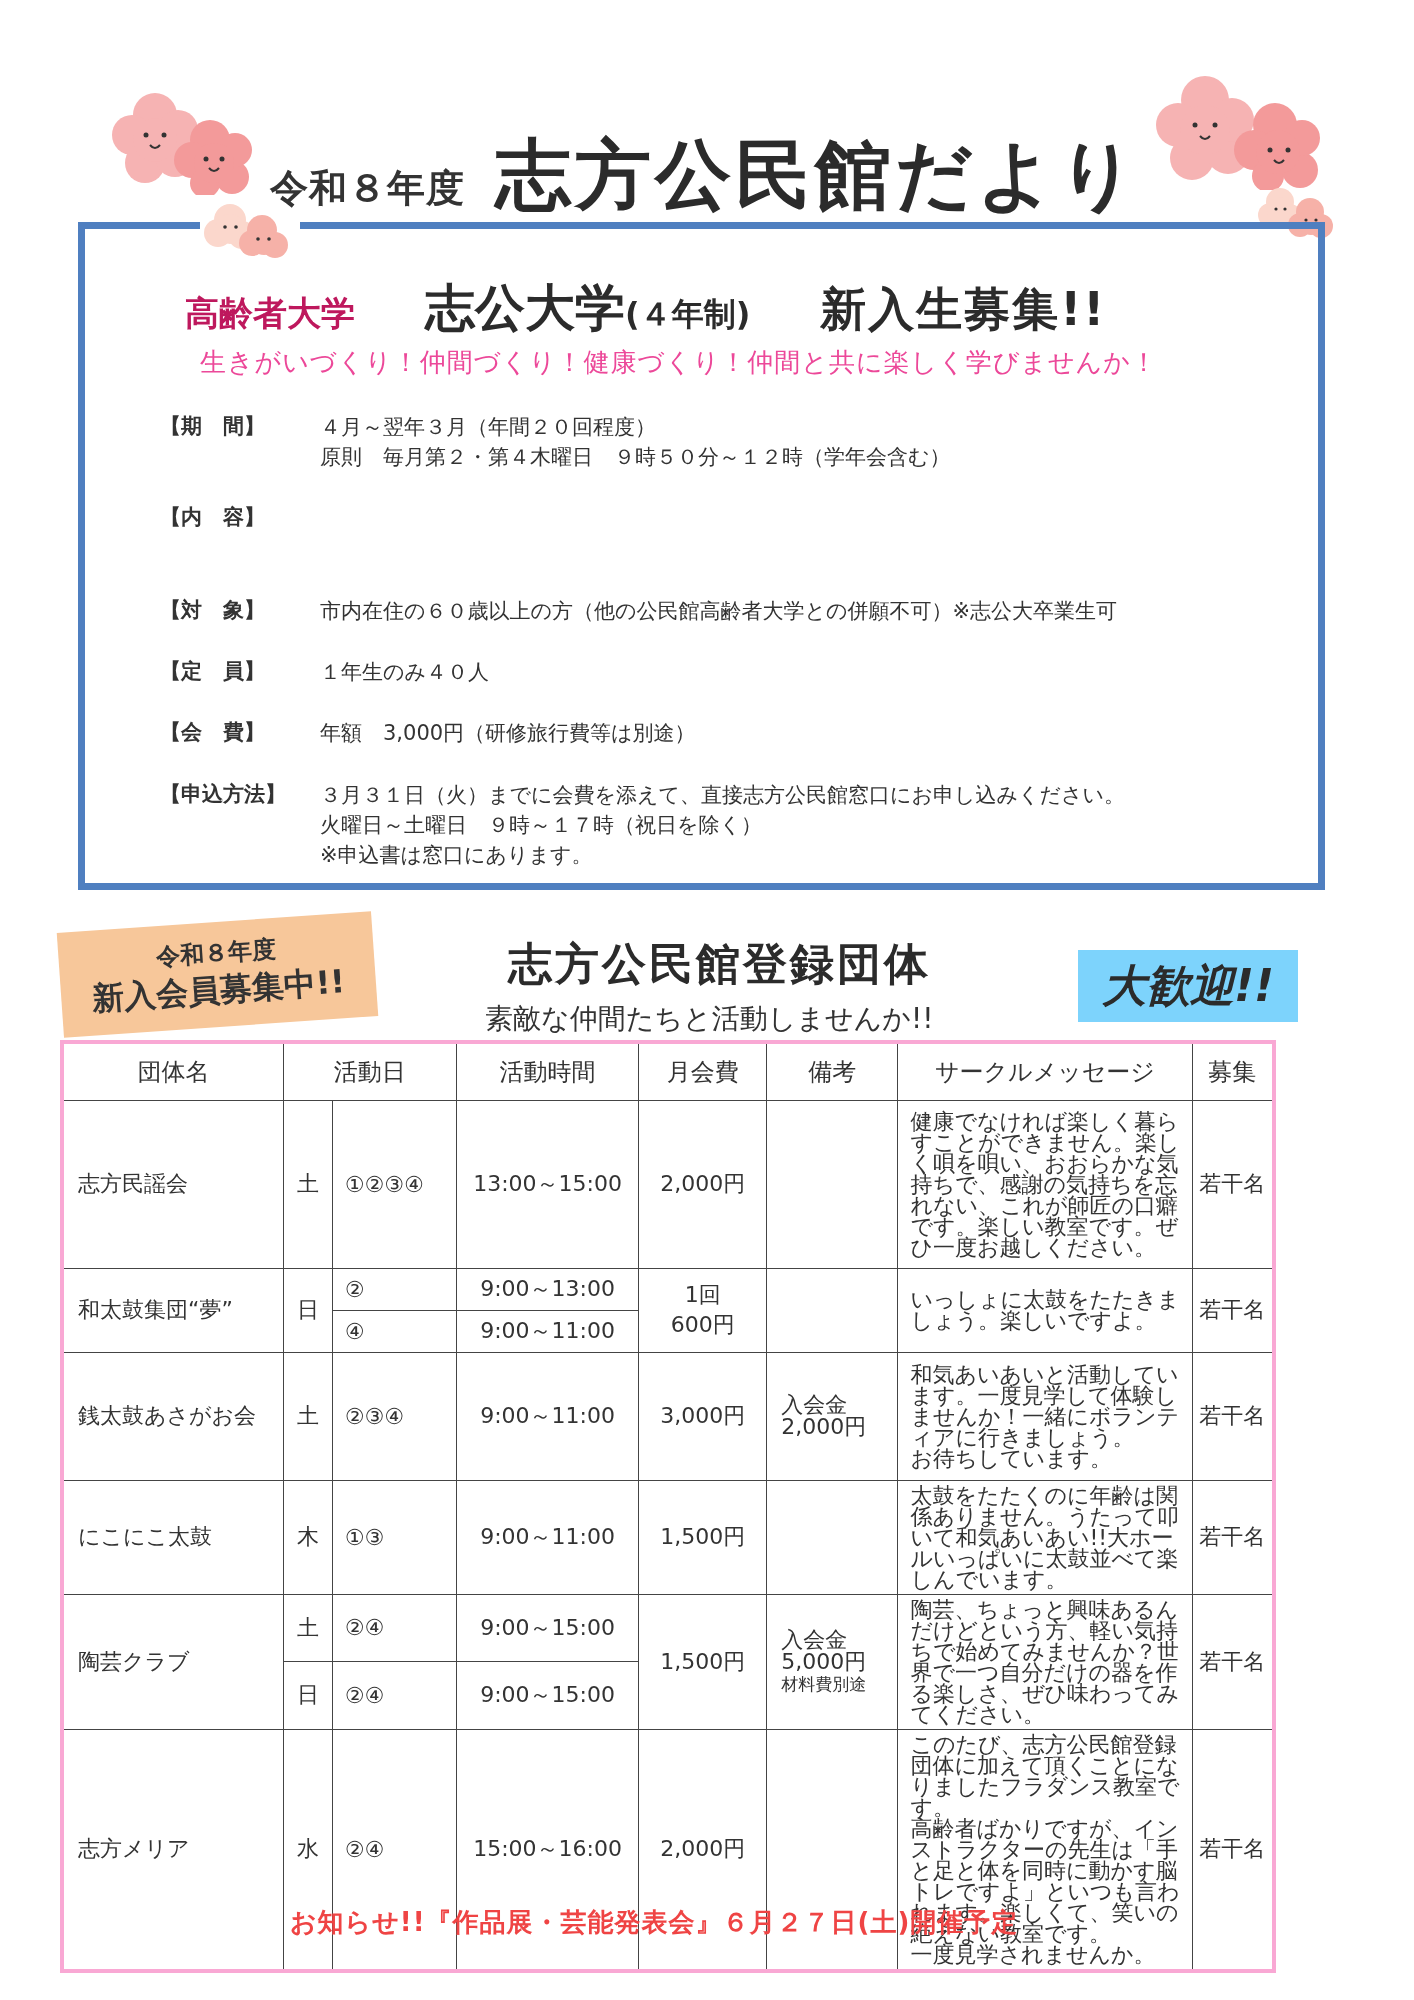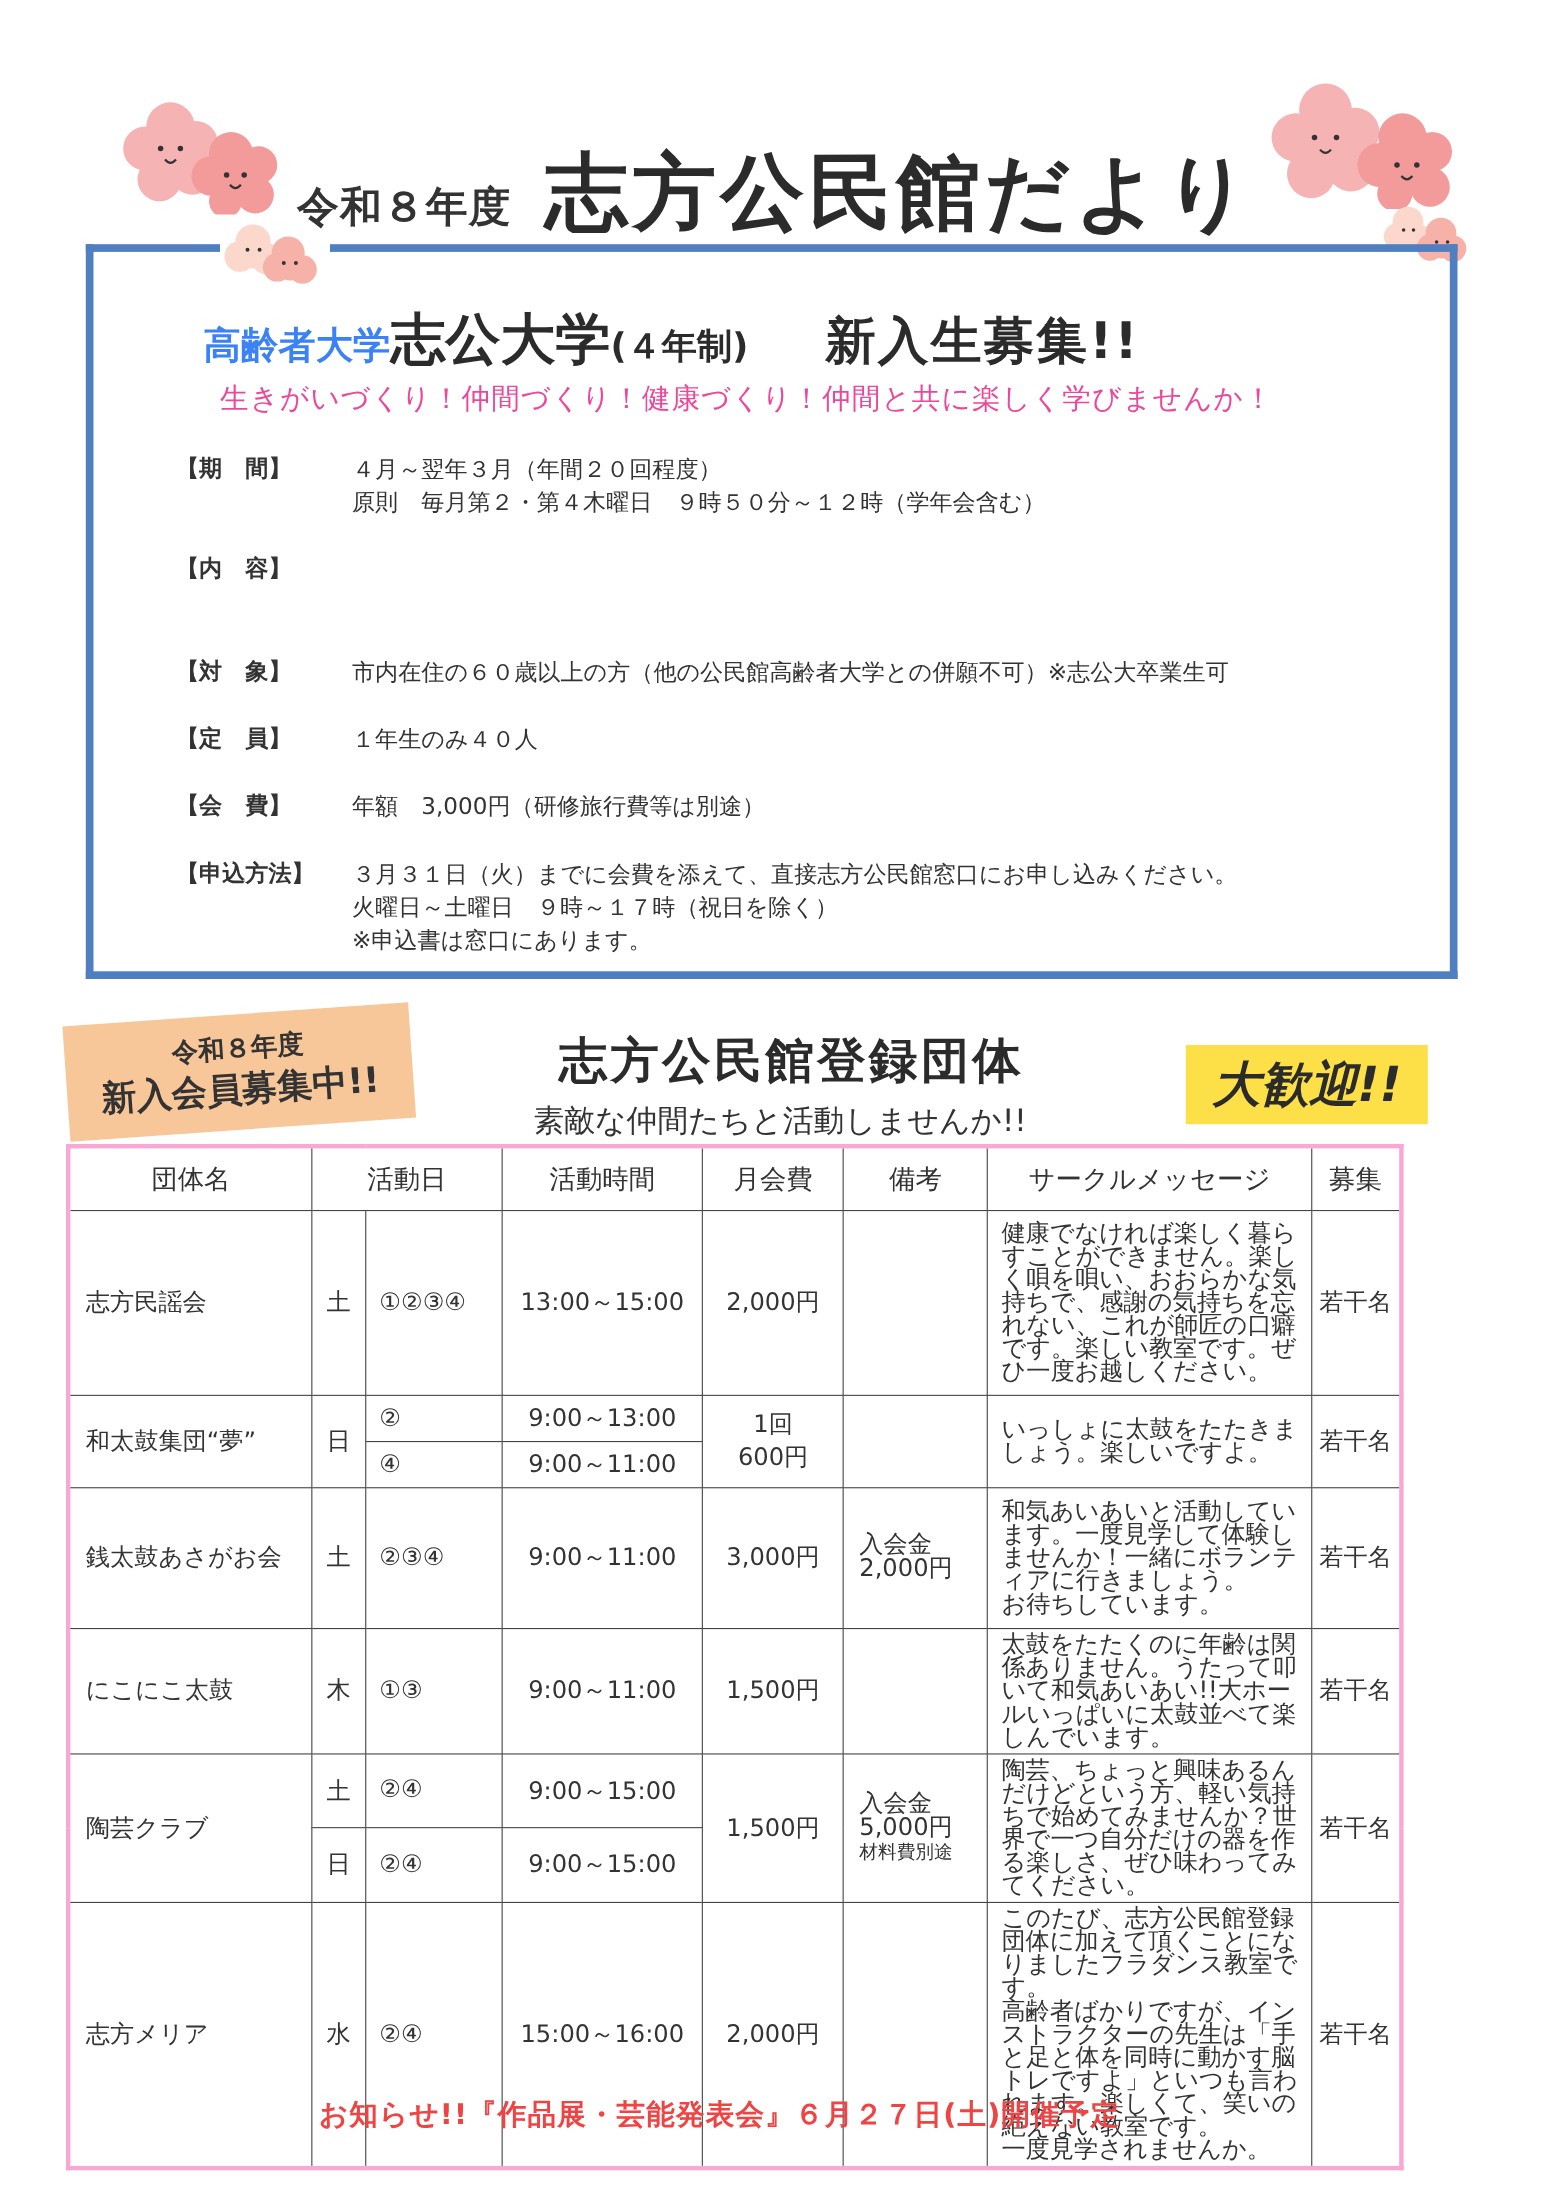--- a/index.html
+++ b/index.html
@@ -21,21 +21,21 @@
 
   
   .frame {
     position: absolute; left: 78px; top: 222px; width: 1247px; height: 668px;
     border: 7px solid #4f7fc0; border-top: none;
   }
   .frame-top-left { position: absolute; left: 78px; top: 222px; width: 122px; height: 7px; background: #4f7fc0; }
   .frame-top-right { position: absolute; left: 300px; top: 222px; width: 1025px; height: 7px; background: #4f7fc0; }
 
   .univ-heading { position: absolute; left: 185px; top: 275px; display: flex; align-items: baseline; white-space: nowrap; }
-  .univ-label { font-size: 34px; font-weight: bold; color: #3b82f6; }
+  .univ-label { font-size: 34px; font-weight: bold; color: #be185d; margin-right: 70px; }
   .univ-name { font-size: 50px; font-weight: bold; color: #2b2b2b; }
   .univ-years { font-size: 32px; font-weight: bold; color: #2b2b2b; margin-right: 70px; }
   .univ-recruit { font-size: 46px; font-weight: bold; color: #2b2b2b; letter-spacing: 2px; }
 
   .tagline { position: absolute; left: 200px; top: 345px; font-size: 26px; color: #ec4899; white-space: nowrap; letter-spacing: 1px; }
 
   .info-row { position: absolute; left: 160px; display: flex; }
   .info-label { width: 160px; font-size: 21px; font-weight: bold; color: #333; white-space: nowrap; }
   .info-lines { font-size: 21px; color: #333; line-height: 30px; white-space: nowrap; }
 
@@ -46,21 +46,21 @@
     display: flex; flex-direction: column; align-items: center; justify-content: center;
   }
   .badge-left .l1 { font-size: 24px; font-weight: bold; color: #333; }
   .badge-left .l2 { font-size: 32px; font-weight: bold; color: #333; }
 
   .groups-title { position: absolute; left: 508px; top: 935px; font-size: 44px; font-weight: bold; color: #2b2b2b; letter-spacing: 3px; white-space: nowrap; }
   .groups-sub { position: absolute; left: 485px; top: 1000px; font-size: 28px; color: #333; white-space: nowrap; }
 
   .badge-right {
     position: absolute; left: 1078px; top: 950px; width: 220px; height: 72px;
-    background: #fde047; display: flex; align-items: center; justify-content: center;
+    background: #7dd3fc; display: flex; align-items: center; justify-content: center;
     font-size: 44px; font-weight: bold; color: #2b2b2b; font-style: italic;
   }
 
   
   table.groups {
     position: absolute; left: 60px; top: 1040px; width: 1216px;
     border-collapse: collapse; border: 4px solid #f9a8d4;
   }
   table.groups th, table.groups td {
     border: 1.5px solid #444; font-weight: normal; color: #333; vertical-align: middle;

